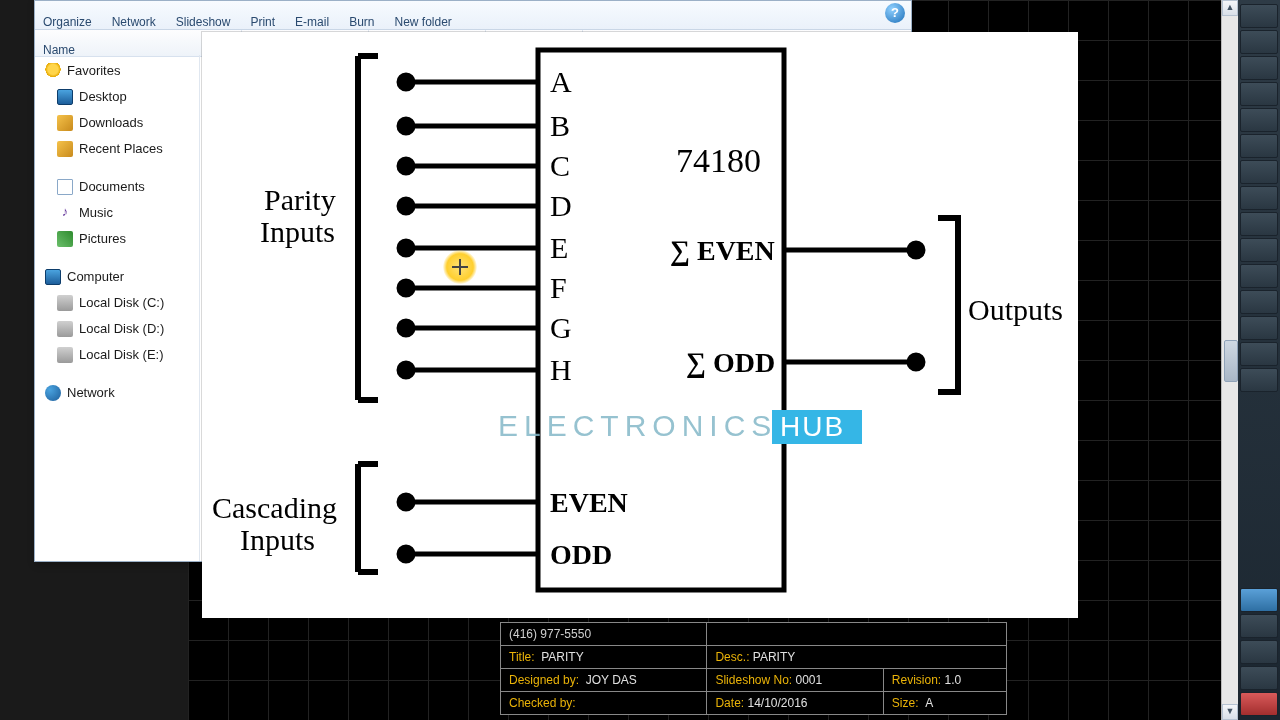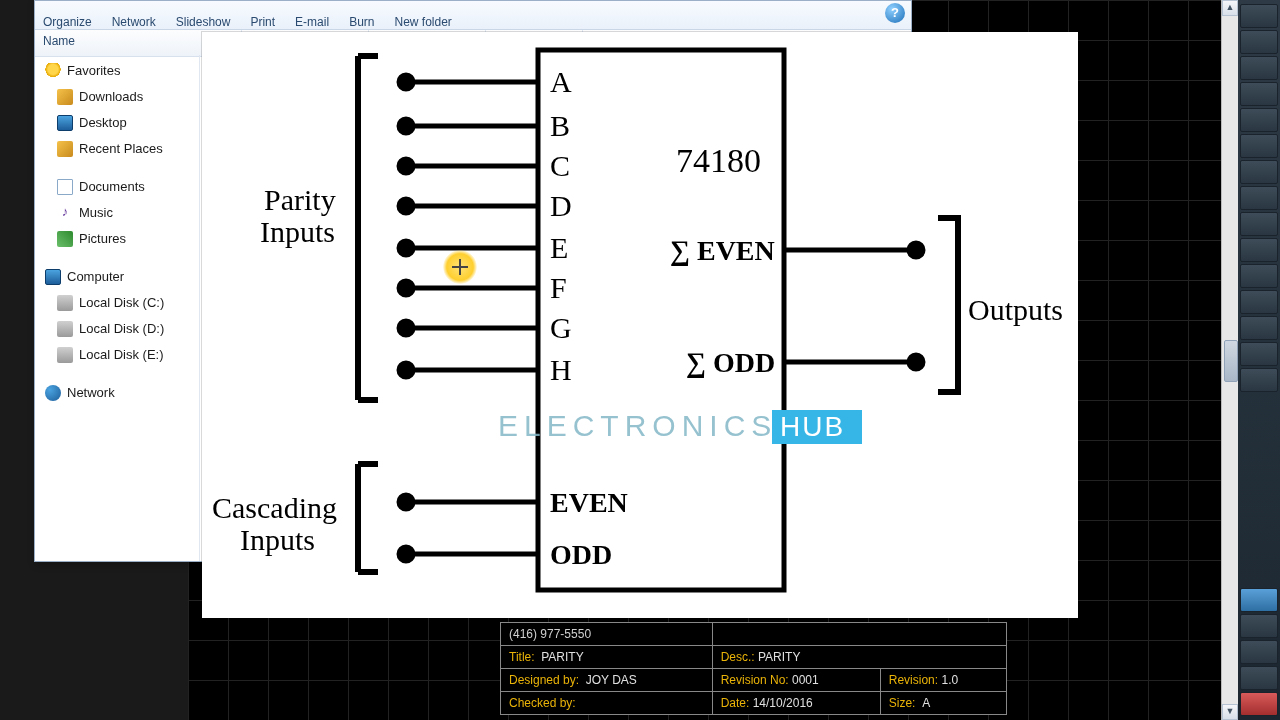--- a/index.html
+++ b/index.html
@@ -1,21 +1,21 @@
 <!DOCTYPE html>
 <html><head>
 <meta charset="utf-8">
 <style>
   html,body{margin:0;padding:0;width:1280px;height:720px;font-family:"Segoe UI",Tahoma,sans-serif;overflow:hidden;background:#000}
   .workspace{position:absolute;inset:0;background:#1a1a1a}
   .grid-bg{position:absolute;left:188px;top:0;right:42px;bottom:0;background:#000;background-image:linear-gradient(#222 1px,transparent 1px),linear-gradient(90deg,#222 1px,transparent 1px);background-size:40px 40px}
   .explorer{position:absolute;left:34px;top:0;width:876px;height:560px;background:#fff;border:1px solid #9bb0c7;box-shadow:2px 2px 8px rgba(0,0,0,.3)}
   .toolbar{height:28px;background:linear-gradient(#f7fbff,#eaf1fa);border-bottom:1px solid #c9d6e6;display:flex;align-items:flex-end;font-size:12px;color:#2a4a6f;padding:0 8px;gap:20px}
   .columns{height:26px;background:linear-gradient(#fdfdfe,#eef3f9);border-bottom:1px solid #d7e1ee;display:flex;font-size:12px;color:#2a4a6f}
-  .columns span{border-right:1px solid #e0e7f0;padding:4px 8px}
+  .columns span{border-right:1px solid #e0e7f0;padding:13px 8px}
   .col-name{width:190px}.col-date{width:110px}.col-type{width:100px}.col-size{width:80px}
   .nav{position:absolute;left:0;top:54px;bottom:0;width:164px;border-right:1px solid #e0e7f0;padding:6px 0;font-size:13px;color:#1a1a1a;overflow:hidden}
   .nav .item{display:flex;align-items:flex-start;gap:6px;padding:2px 6px 2px 22px;height:22px;cursor:default}
   .nav .item.head{padding-left:10px;font-weight:400}
   .nav .icon{width:16px;height:16px;display:inline-block;flex:none}
   .star{background:radial-gradient(circle at 50% 40%,#ffd54a 40%,#e6a800 60%,transparent 62%)}
   .lib{background:linear-gradient(135deg,#f5c24a,#c88a1c);border-radius:2px}
   .mon{background:linear-gradient(#4aa3df,#1d5e9b);border:1px solid #0d3d6b;border-radius:2px;box-sizing:border-box}
   .drive{background:linear-gradient(#d0d0d0,#9a9a9a);border-radius:2px}
   .net{background:radial-gradient(circle at 30% 30%,#4aa3df,#1d5e9b);border-radius:50%}
@@ -96,21 +96,21 @@
           <tr>
             <td colspan="2">(416) 977-5550</td>
             <td colspan="2"></td>
           </tr>
       <tr>
         <td colspan="2"><span class="lab">Title:</span>&nbsp;&nbsp;<span class="val">PARITY</span></td>
         <td colspan="2"><span class="lab">Desc.:</span>&nbsp;<span class="val">PARITY</span></td>
       </tr>
       <tr>
         <td colspan="2"><span class="lab">Designed by:</span>&nbsp;&nbsp;<span class="val">JOY DAS</span></td>
-        <td><span class="lab">Revision No:</span>&nbsp;<span class="val">0001</span></td>
+        <td><span class="lab">Slideshow No:</span>&nbsp;<span class="val">0001</span></td>
         <td><span class="lab">Revision:</span>&nbsp;<span class="val">1.0</span></td>
       </tr>
       <tr>
         <td colspan="2"><span class="lab">Checked by:</span></td>
         <td><span class="lab">Date:</span>&nbsp;<span class="val">14/10/2016</span></td>
         <td><span class="lab">Size:</span>&nbsp;&nbsp;<span class="val">A</span></td>
       </tr>
     </tbody>
       </table>
   </div>
@@ -132,26 +132,26 @@
       <span class="col-date">Date modified</span>
       <span class="col-type">Type</span>
       <span class="col-size">Size</span>
     </div>
     <div class="nav">
       <div class="item head">
           <span class="icon star"></span>
           <span>Favorites</span>
         </div>
       <div class="item">
+          <span class="icon mon"></span>
+          <span>Desktop</span>
+        </div>
+      <div class="item">
           <span class="icon lib"></span>
           <span>Downloads</span>
-        </div>
-      <div class="item">
-          <span class="icon mon"></span>
-          <span>Desktop</span>
         </div>
       <div class="item">
           <span class="icon lib"></span>
           <span>Recent Places</span>
         </div>
       <div style="height:12px"></div>
       <div class="item">
           <span class="icon doc"></span>
           <span>Documents</span>
         </div>

